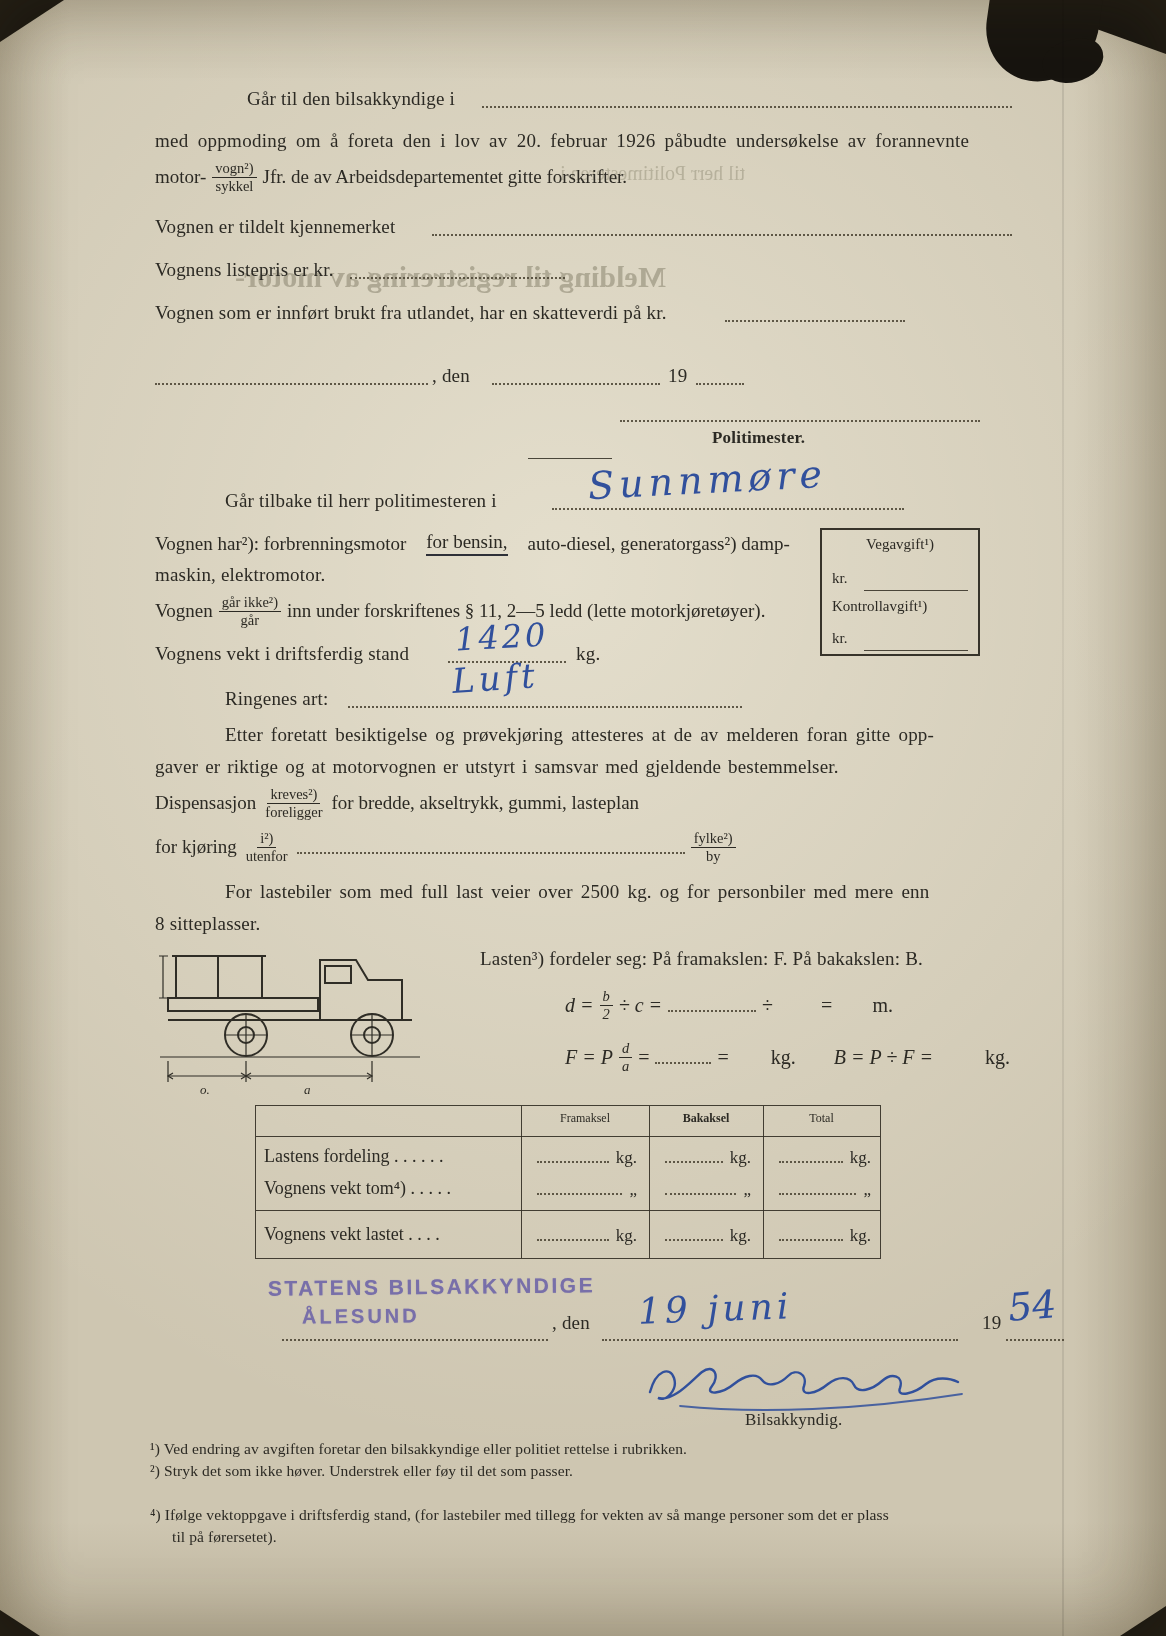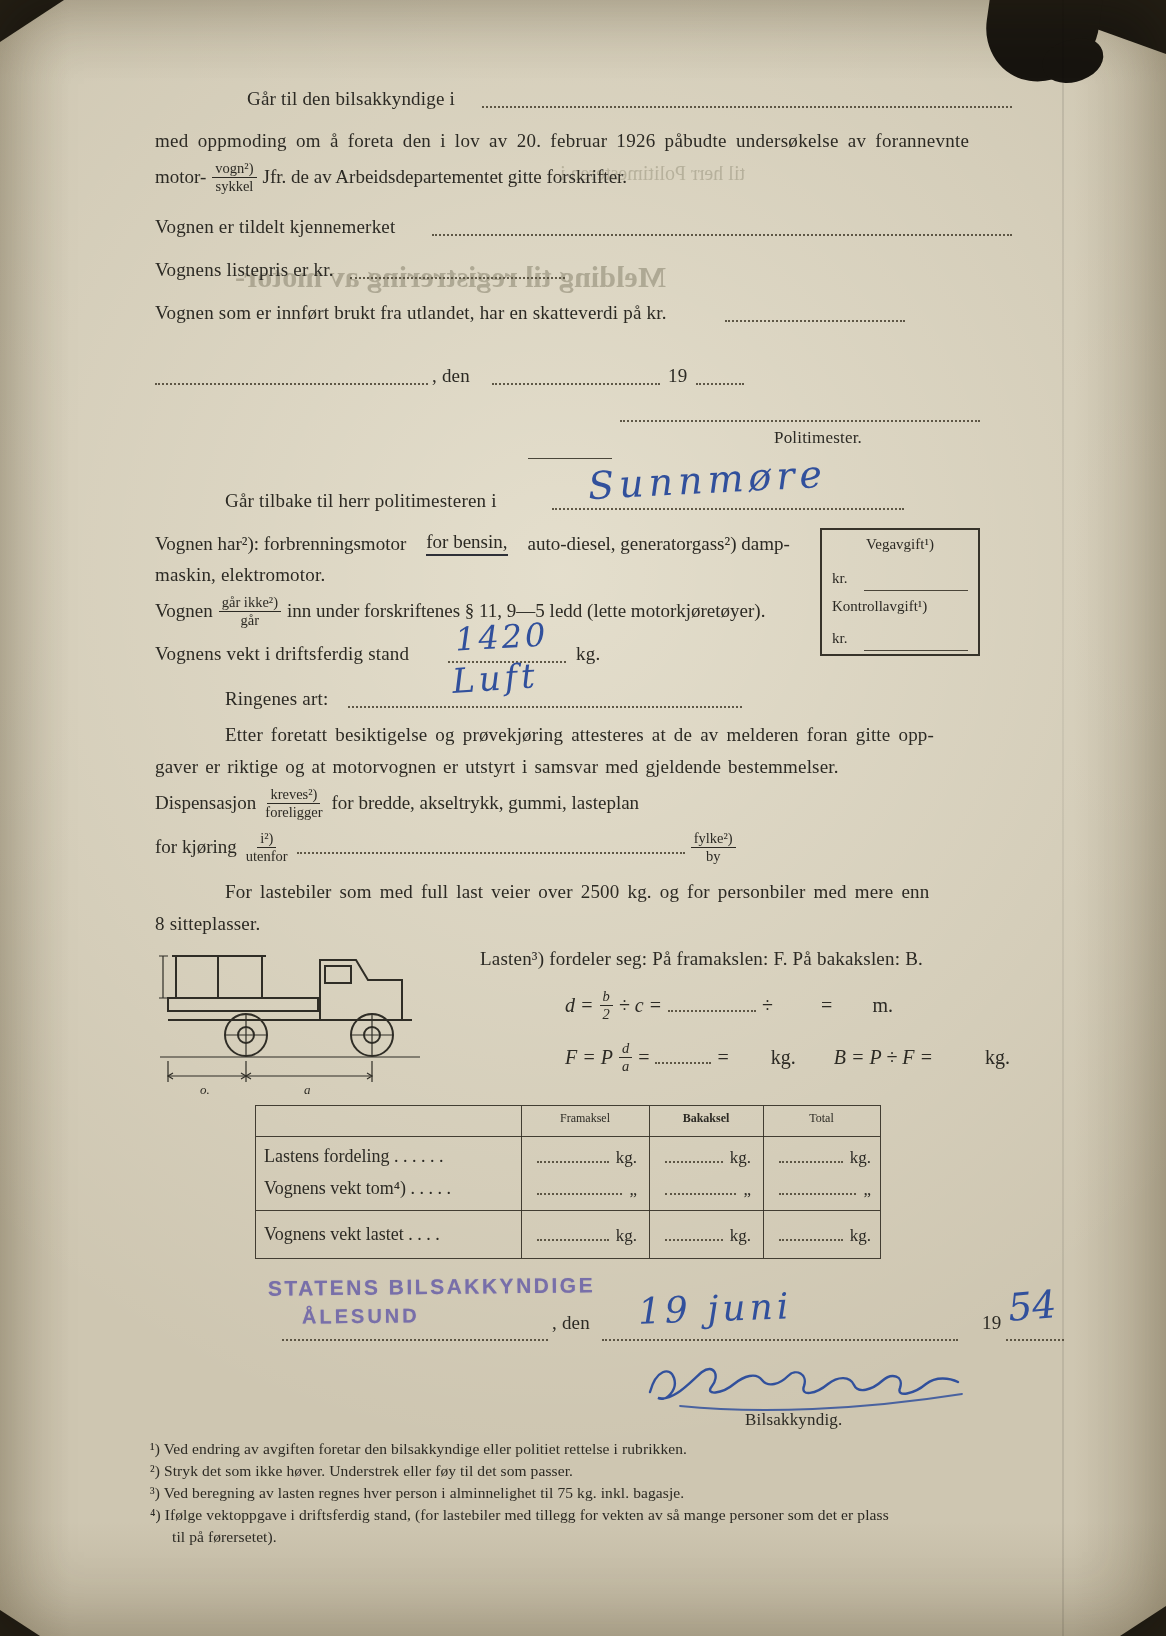--- a/index.html
+++ b/index.html
@@ -88,21 +88,21 @@
   <div class="t" style="left:155px;top:302px;">Vognen som er innført brukt fra utlandet, har en skatteverdi på kr.</div>
   <div class="dl" style="left:725px;top:320px;width:180px;"></div>
 
   <div class="dl" style="left:155px;top:383px;width:273px;"></div>
   <div class="t" style="left:432px;top:365px;">, den</div>
   <div class="dl" style="left:492px;top:383px;width:168px;"></div>
   <div class="t" style="left:668px;top:365px;">19</div>
   <div class="dl" style="left:696px;top:383px;width:48px;"></div>
 
   <div class="dl" style="left:620px;top:420px;width:360px;"></div>
-  <div class="t small" style="left:774px;top:428px;">Politimester.</div>
+  <div class="t small" style="left:712px;top:428px;font-weight:bold;">Politimester.</div>
   <div class="sl" style="left:528px;top:458px;width:84px;"></div>
 
   <div class="t" style="left:225px;top:490px;">Går tilbake til herr politimesteren i</div>
   <div class="dl" style="left:552px;top:508px;width:352px;"></div>
   <div class="hw" style="left:588px;top:458px;font-size:38px;letter-spacing:5px;transform:rotate(-3deg);">Sunnmøre</div>
 
   <div class="frow" style="left:155px;top:531px;gap:20px;">
     <span>Vognen har²): forbrenningsmotor</span>
     <span class="u">for bensin,</span>
     <span>auto-diesel, generatorgass²) damp-</span>
@@ -117,21 +117,21 @@
     <div class="fb-t" style="left:10px;top:100px;">kr.</div>
     <div class="sl" style="left:42px;top:120px;width:104px;"></div>
   </div>
 
   <div class="frow" style="left:155px;top:594px;">
     <span>Vognen</span>
     <span class="frac">
         <span class="ft">går ikke²)</span>
         <span class="fb">går</span>
       </span>
-    <span>inn under forskriftenes § 11, 9—5 ledd (lette motorkjøretøyer).</span>
+    <span>inn under forskriftenes § 11, 2—5 ledd (lette motorkjøretøyer).</span>
   </div>
 
   <div class="t" style="left:155px;top:643px;">Vognens vekt i driftsferdig stand</div>
   <div class="dl" style="left:448px;top:661px;width:118px;"></div>
   <div class="hw" style="left:455px;top:618px;font-size:32px;letter-spacing:3px;transform:rotate(-3deg);">1420</div>
   <div class="t" style="left:576px;top:643px;">kg.</div>
 
   <div class="t" style="left:225px;top:688px;">Ringenes art:</div>
   <div class="dl" style="left:348px;top:706px;width:394px;"></div>
   <div class="hw" style="left:452px;top:658px;font-size:34px;letter-spacing:4px;transform:rotate(-4deg);">Luft</div>
@@ -293,17 +293,16 @@
   <svg class="sig" viewBox="0 0 330 62">
     <g stroke="currentColor" fill="none" stroke-linecap="round">
       <path stroke-width="2.4" d="M10 40 C16 18 30 14 34 26 C38 38 26 50 18 46 C34 50 52 28 62 20 C74 11 80 24 72 34 C64 44 82 42 94 32 C104 24 116 20 122 28 C128 36 140 32 148 24 C156 16 168 22 164 34 C160 45 176 42 188 32 C198 24 210 24 214 33 C218 42 232 38 242 29 C252 20 264 24 260 36 C256 46 274 42 286 32 C296 24 310 26 318 30"></path>
       <path stroke-width="1.8" opacity=".85" d="M40 54 C120 62 220 58 322 42"></path>
     </g>
   </svg>
   <div class="t small" style="left:745px;top:1410px;">Bilsakkyndig.</div>
 
   <div class="fn" style="left:150px;top:1440px;">¹) Ved endring av avgiften foretar den bilsakkyndige eller politiet rettelse i rubrikken.</div>
   <div class="fn" style="left:150px;top:1462px;">²) Stryk det som ikke høver.  Understrek eller føy til det som passer.</div>
-  <div class="fn" style="left:150px;top:1484px;">³) Ved beregning av lasten regnes hver person i alminnelighet til 75 kg. inkl. bagasje.</div>
   <div class="fn" style="left:150px;top:1506px;">⁴) Ifølge vektoppgave i driftsferdig stand, (for lastebiler med tillegg for vekten av så mange personer som det er plass</div>
   <div class="fn" style="left:172px;top:1528px;">til på førersetet).</div>
 
 </div>
 
 </body></html>

